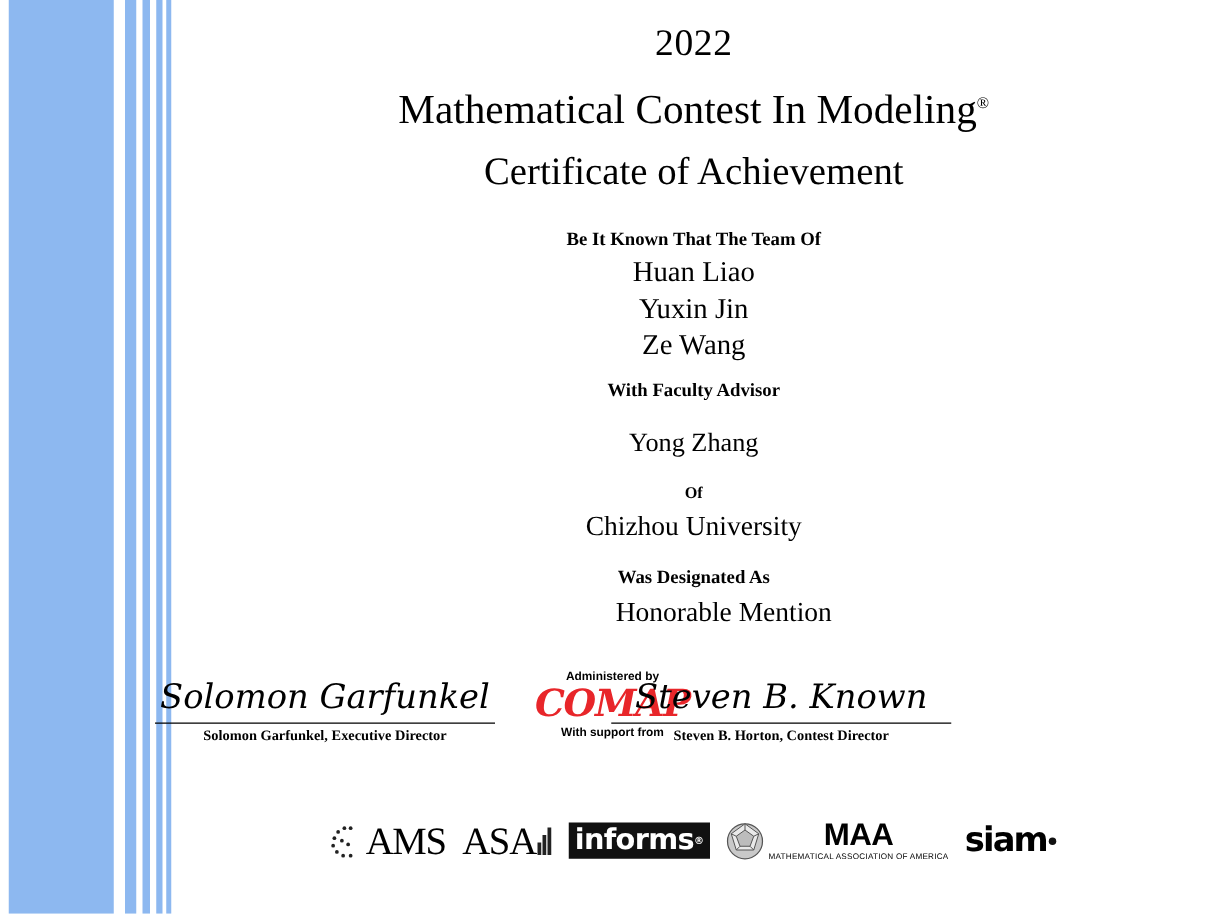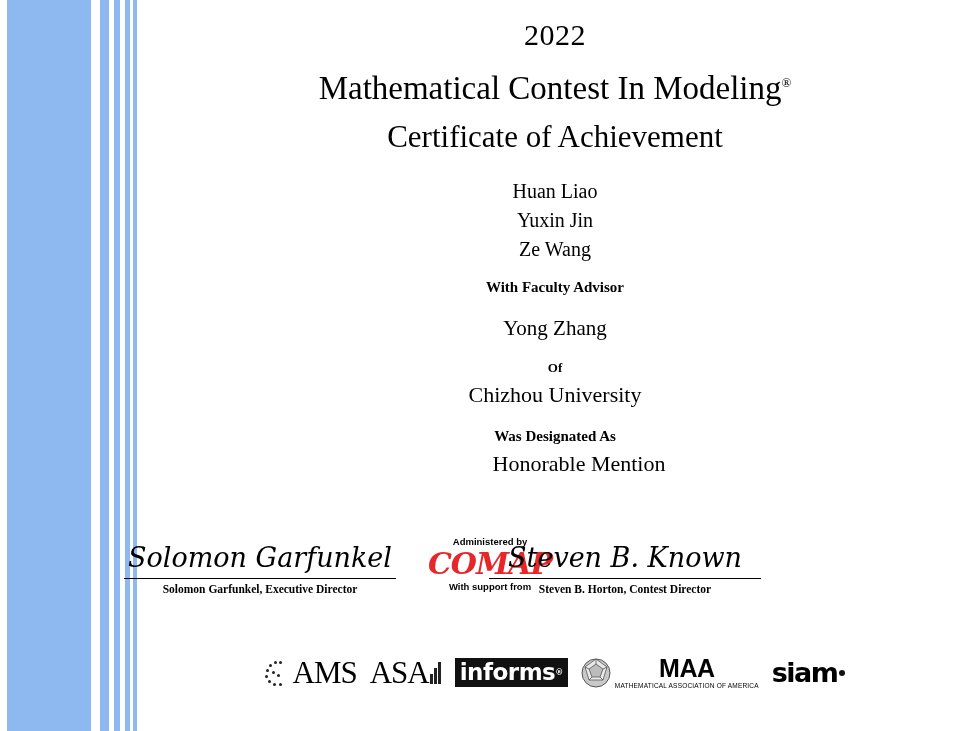--- a/index.html
+++ b/index.html
@@ -58,22 +58,22 @@
   .title-2 {
     margin-top: 12px;
     font-size: 31px;
   }
   .lead {
     margin-top: 29px;
     font-size: 15px;
     font-weight: bold;
   }
   .names {
-    margin-top: 22px;
-    font-size: 20px;
+    margin-top: 2px;
+    font-size: 23px;
     line-height: 29px;
   }
   .sub-lead {
     margin-top: 15px;
     font-size: 15px;
     font-weight: bold;
   }
   .advisor {
     margin-top: 20px;
     font-size: 21px;
@@ -273,20 +273,21 @@
   <div class="bar bar-thin3"></div>
 
   <div class="content">
 
     <div class="year">2022</div>
 
     <div class="title-1"><span>Mathematical Contest In Modeling</span><span class="reg">®</span></div>
 
     <div class="title-2">Certificate of Achievement</div>
 
+    <div class="lead">Be It Known That The Team Of</div>
 
     <div class="names">
       <div>Huan Liao</div>
       <div>Yuxin Jin</div>
       <div>Ze Wang</div>
     </div>
 
     <div class="sub-lead">With Faculty Advisor</div>
     <div class="advisor">Yong Zhang</div>
 

